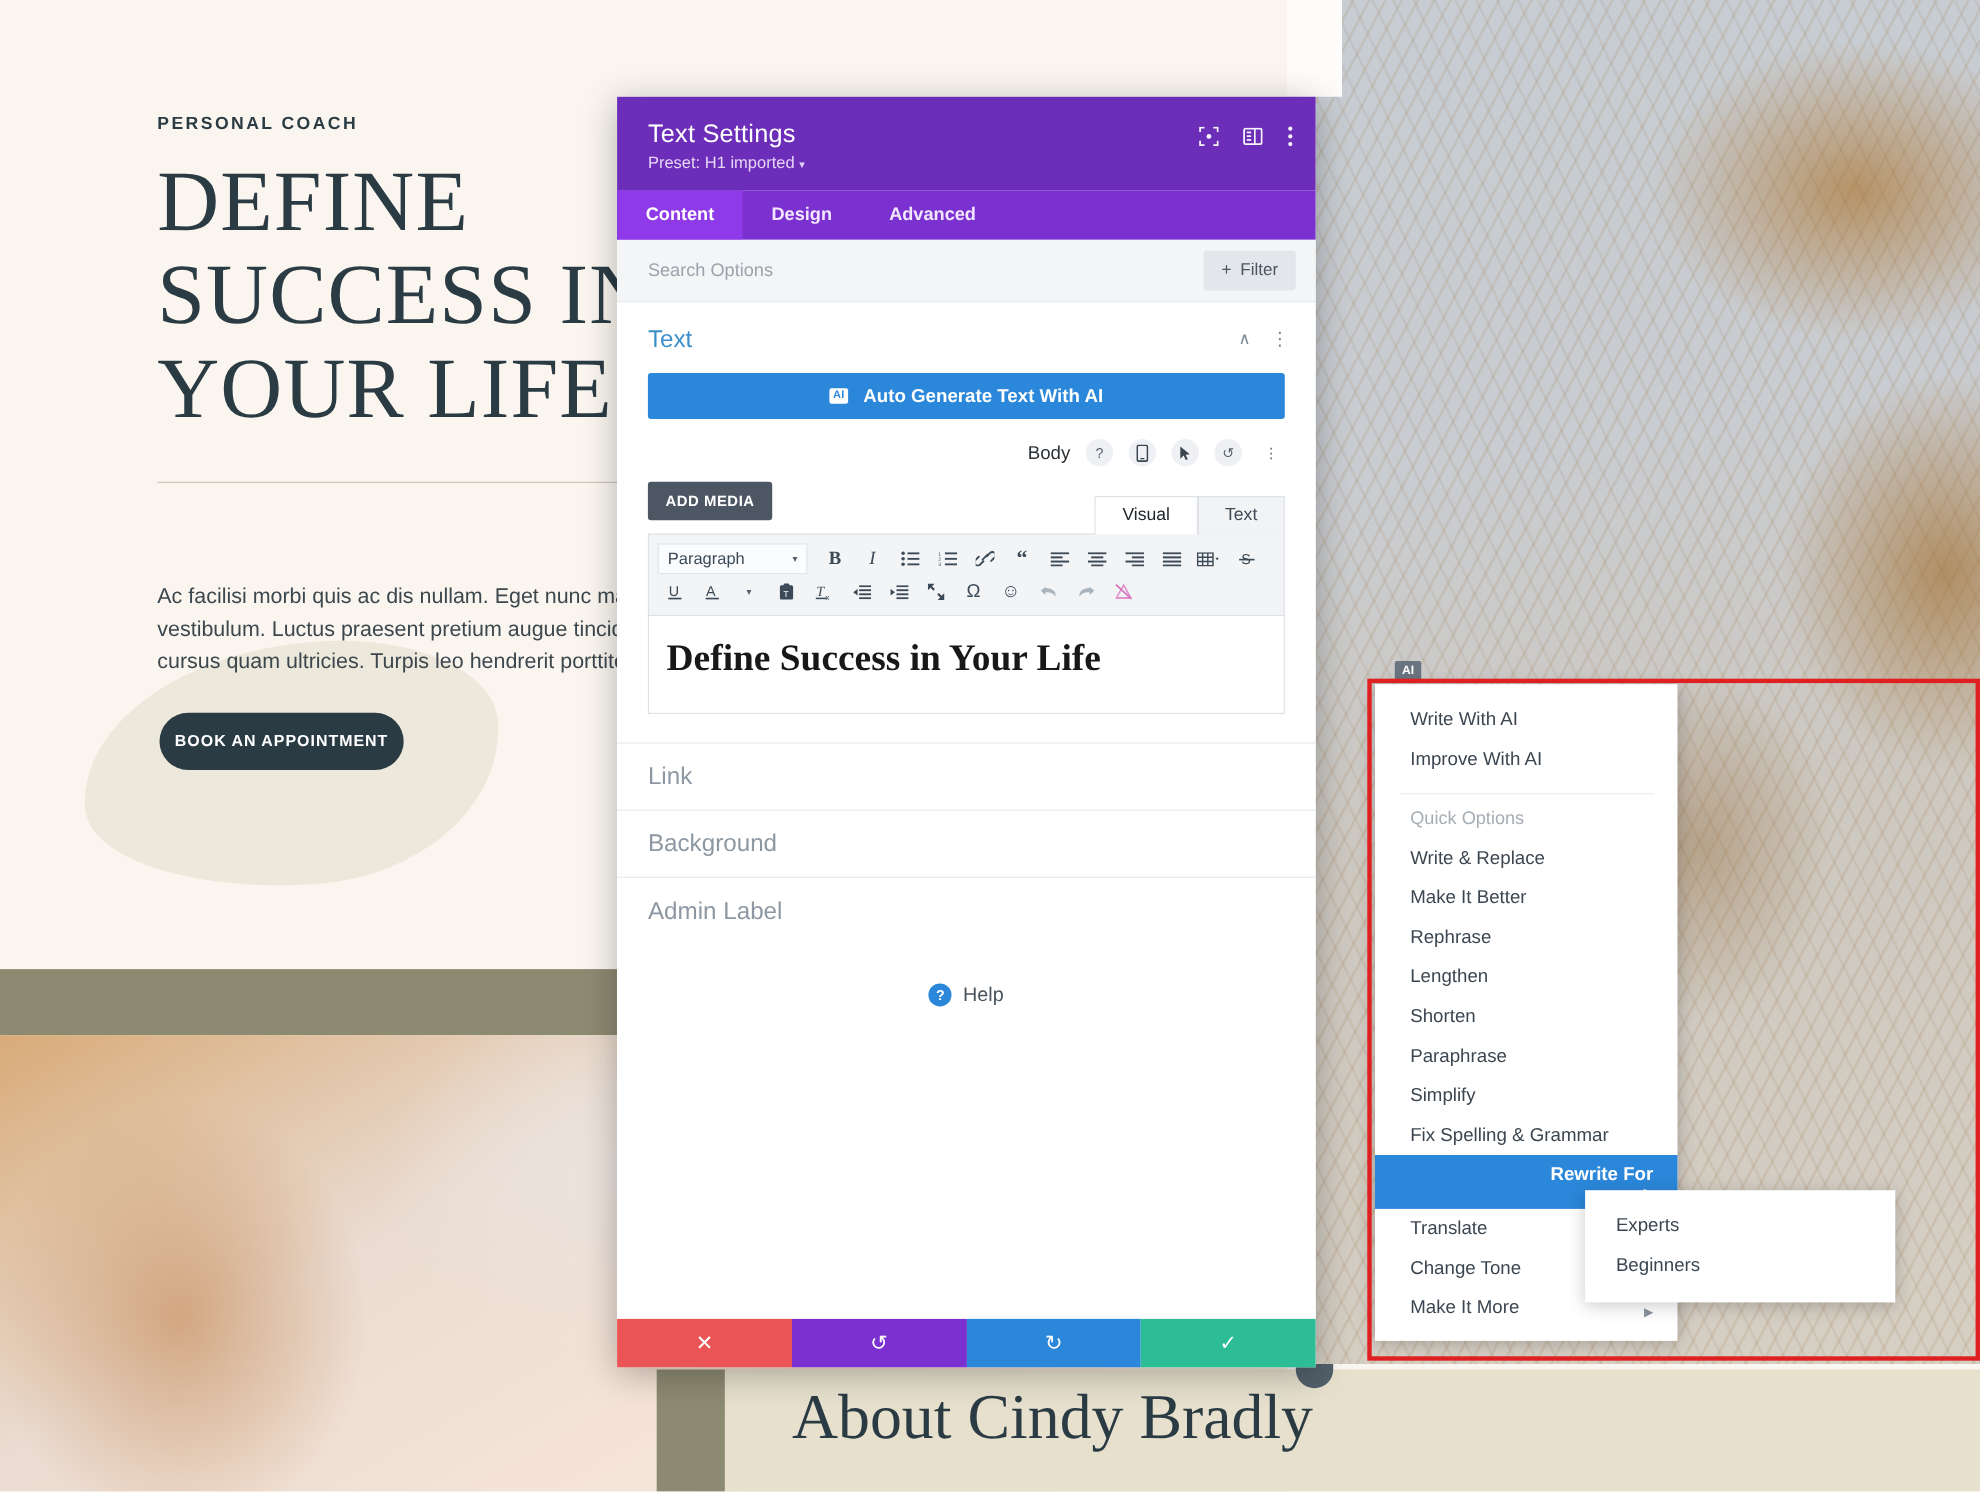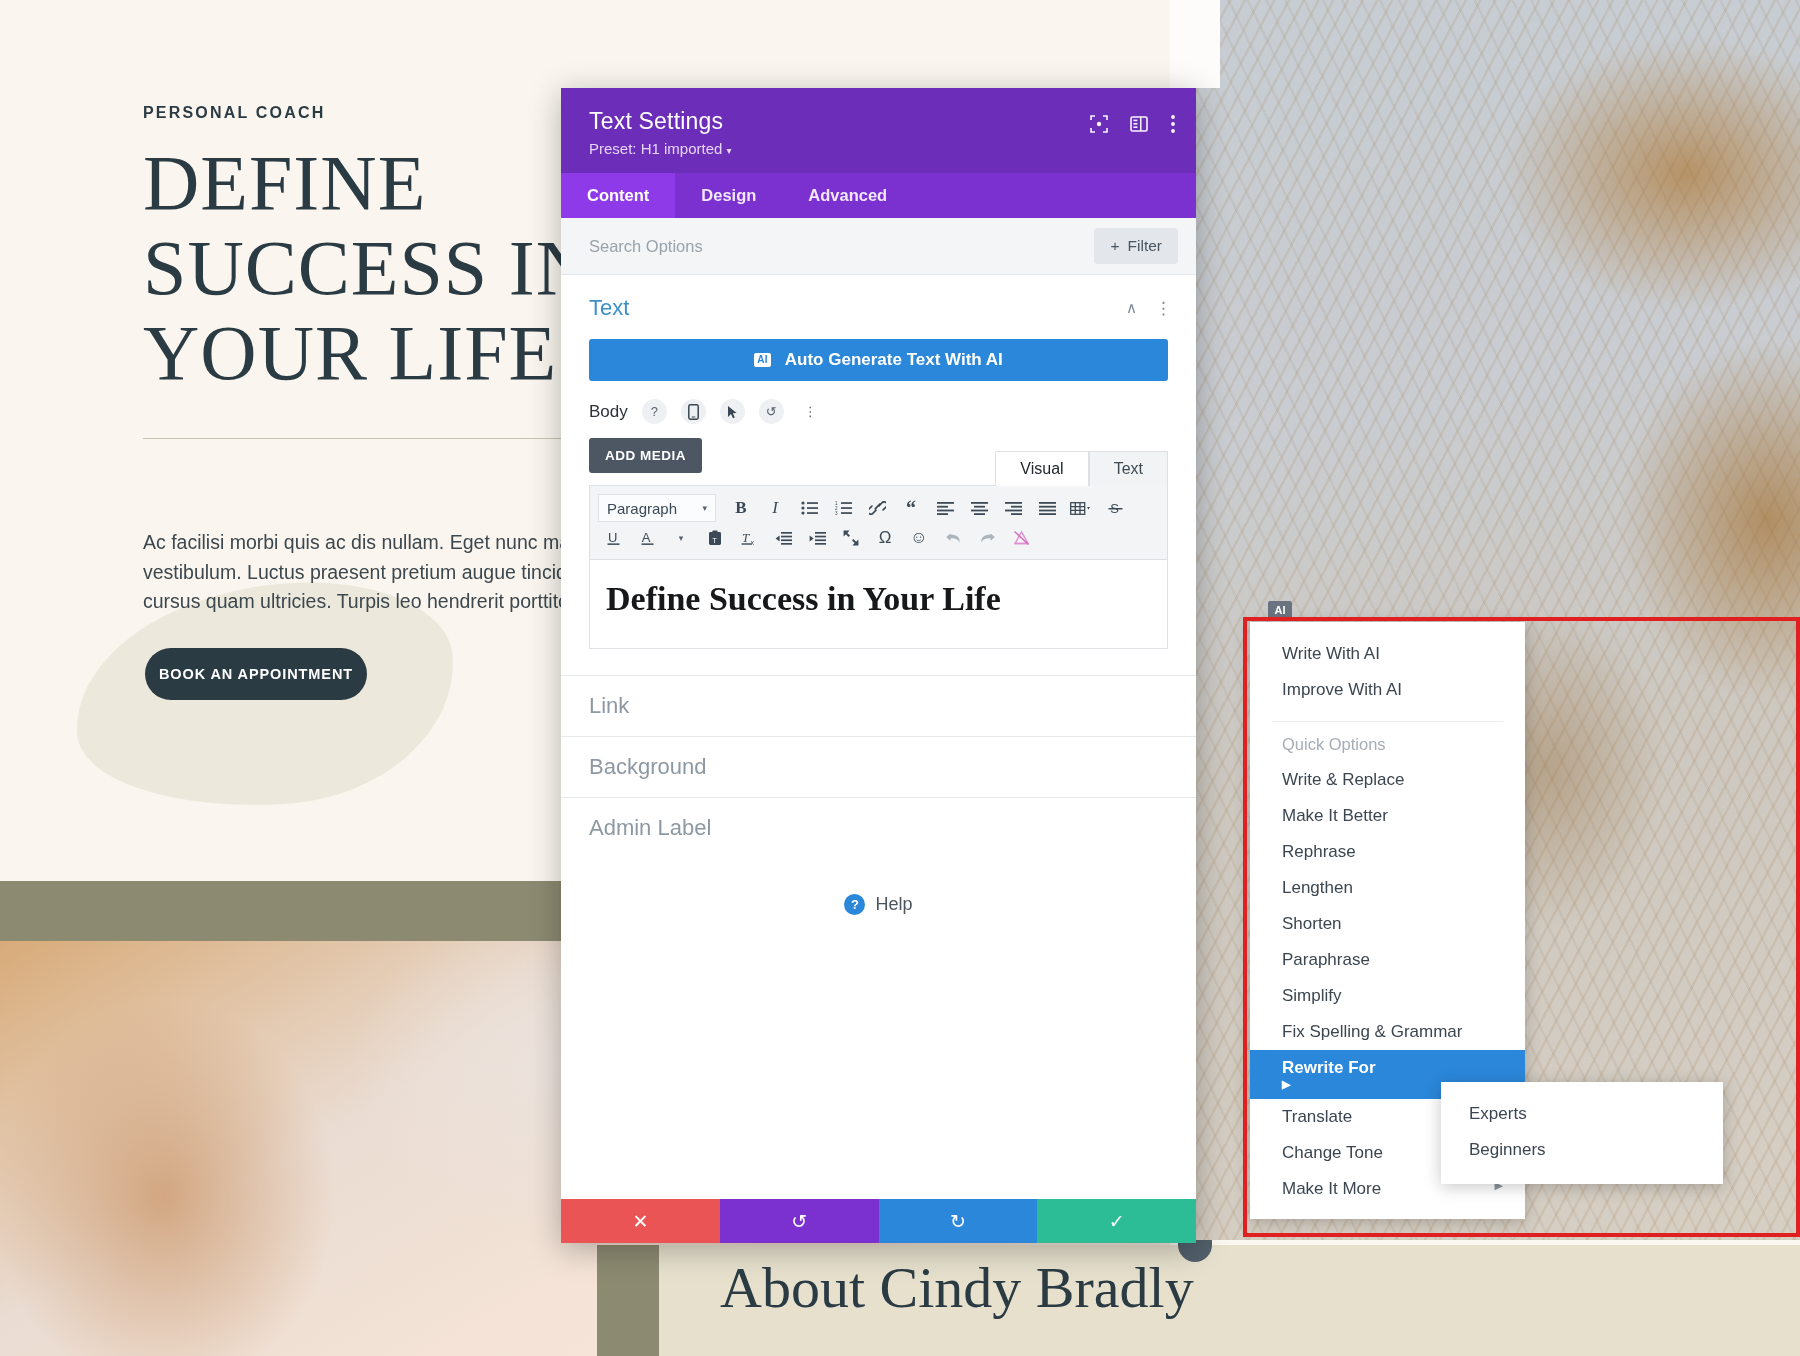--- a/index.html
+++ b/index.html
@@ -120,21 +120,21 @@
     margin: 4px 28px 0 28px; background: #2b87da; color: #fff; border: 0; cursor: pointer;
     height: 42px; width: calc(100% - 56px); border-radius: 3px;
     display: flex; align-items: center; justify-content: center; gap: 14px;
     font-size: 17px; font-weight: 700;
   }
   .ai-badge {
     background: #fff; color: #2b87da; font-size: 10px; font-weight: 700;
     border-radius: 2px; padding: 2px 3px; line-height: 1; letter-spacing: .3px;
   }
 
-  .field-row { display: flex; align-items: center; gap: 14px; padding: 18px 28px 8px 28px; }
+  .field-row { display: flex; align-items: center; gap: 14px; padding: 18px 28px 8px 28px; justify-content: flex-end; }
   .field-label { font-size: 17px; color: #2c3338; }
   .circ-ico {
     width: 25px; height: 25px; border-radius: 50%; background: #eef0f3; color: #59646e;
     display: flex; align-items: center; justify-content: center; font-size: 13px; cursor: pointer;
   }
   .circ-ico.plain { background: transparent; }
 
   .addmedia {
     margin: 6px 28px 0 28px; background: #4c5763; color: #fff; border: 0; cursor: pointer;
     font-size: 13.5px; font-weight: 700; letter-spacing: .5px; padding: 10px 16px; border-radius: 3px;
@@ -152,21 +152,21 @@
     background: #f2f4f6; border: 1px solid #dde1e5; padding: 7px 8px 6px 8px;
   }
   .mce-row { display: flex; align-items: center; gap: 4px; height: 30px; }
   .mce-btn {
     min-width: 30px; height: 28px; display: flex; align-items: center; justify-content: center;
     color: #3c4a57; font-size: 17px; cursor: pointer; border-radius: 2px;
   }
   .mce-btn.muted { color: #aab4bd; }
   .mce-sel {
     display: flex; align-items: center; justify-content: space-between;
-    width: 118px; height: 28px; background: #fbfcfd; border: 1px solid #dfe3e7;
+    width: 136px; height: 28px; background: #fbfcfd; border: 1px solid #dfe3e7;
     font-size: 15px; color: #3c4a57; padding: 0 8px; cursor: pointer; margin-right: 6px;
   }
   .tiny-caret { font-size: 9px; color: #56616b; }
 
   .editor-area {
     border: 1px solid #dde1e5; border-top: 0; background: #fff;
     padding: 20px 16px 30px 16px; min-height: 86px;
   }
   .editor-text { font-family: "Liberation Serif", serif; font-weight: 700; font-size: 34px; color: #16181a; }
 
@@ -193,21 +193,21 @@
   .redbox {
     position: absolute; left: 1243px; top: 617px; width: 557px; height: 620px;
     border: 4px solid #e02020; pointer-events: none;
   }
   .ai-menu {
     position: absolute; left: 1250px; top: 622px; width: 275px; background: #fff;
     box-shadow: 0 3px 16px rgba(0,0,0,.22); padding: 14px 0 12px 0;
   }
   .ai-item {
     padding: 8px 22px 8px 32px; font-size: 17px; color: #3c4650; cursor: pointer;
-    display: flex; align-items: flex-start; justify-content: space-between;
+    display: flex; align-items: flex-end; justify-content: space-between;
   }
   .ai-item.selected { background: #2b87da; color: #fff; font-weight: 700; flex-direction: column; }
   .ai-sep { height: 1px; background: #e9ecef; margin: 13px 22px 9px 22px; }
   .ai-group { padding: 4px 22px 8px 32px; font-size: 16.5px; color: #a6adb5; }
   .arr { font-size: 11px; color: #8b949d; }
   .ai-item.selected .arr { color: #fff; }
 
   .ai-submenu {
     position: absolute; left: 1441px; top: 1082px; width: 282px; background: #fff;
     box-shadow: 0 3px 16px rgba(0,0,0,.22); padding: 14px 0 16px 0;

